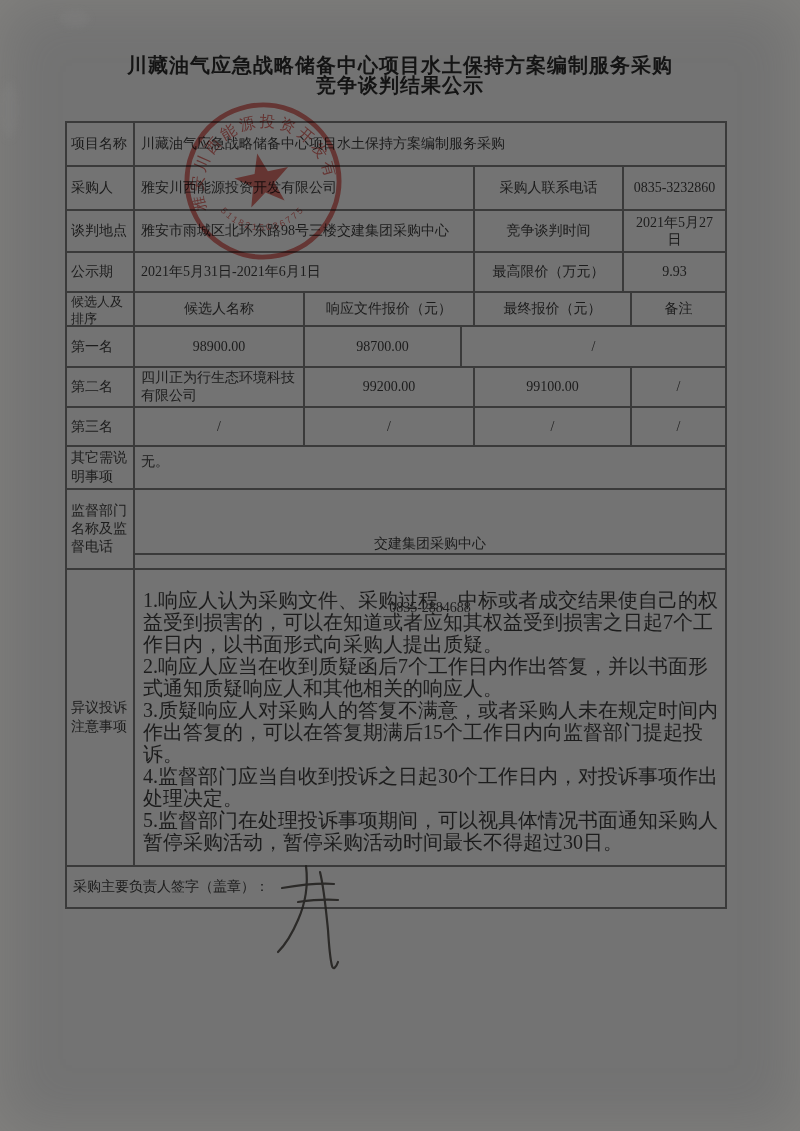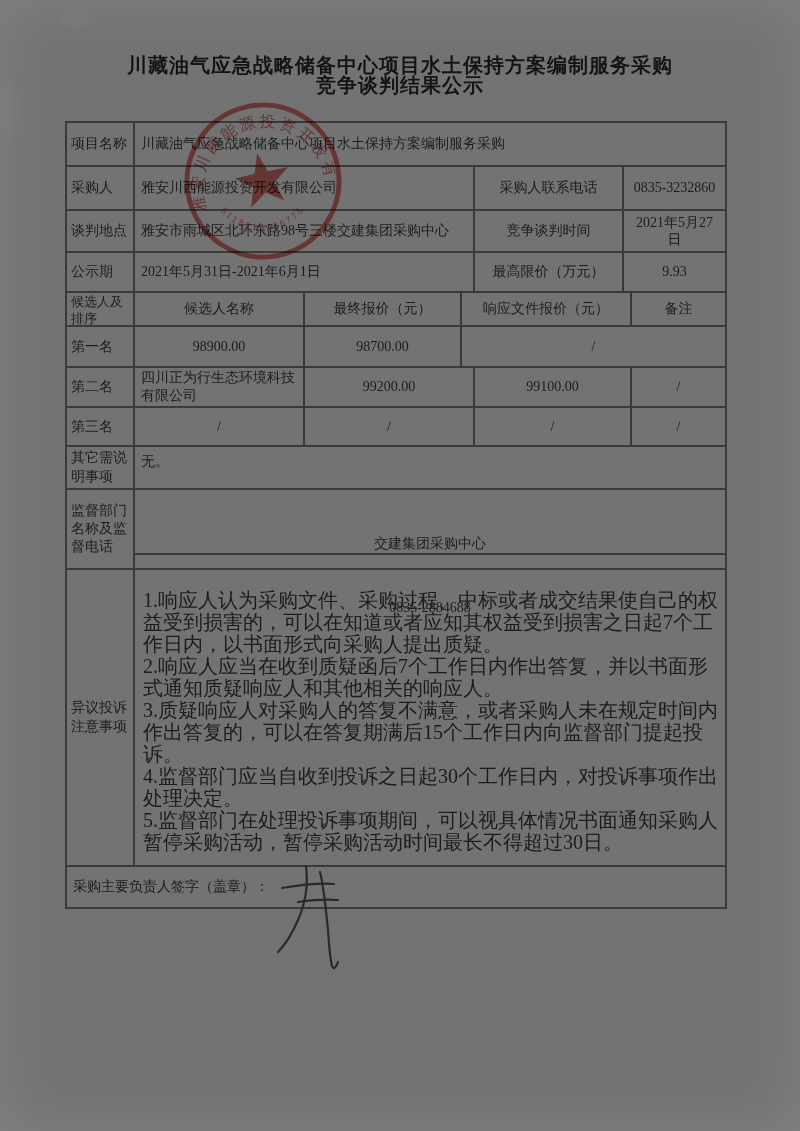--- a/index.html
+++ b/index.html
@@ -121,22 +121,22 @@
       <div class="cell w-main val-left">2021年5月31日-2021年6月1日</div>
       <div class="cell w-lab2 ctr">最高限价（万元）</div>
       <div class="cell w-val2 ctr grow">9.93</div>
     </div>
 
     <div class="trow h34">
       <div class="cell lab two-line" style="font-size:13px;">
         <span><span>候选人及</span><br><span>排序</span></span>
       </div>
       <div class="cell c-name ctr">候选人名称</div>
+      <div class="cell c-doc ctr">响应文件报价（元）</div>
       <div class="cell c-fin ctr">最终报价（元）</div>
-      <div class="cell c-doc ctr">响应文件报价（元）</div>
       <div class="cell c-rem ctr">备注</div>
     </div>
 
     <div class="trow h41">
       <div class="cell lab">第一名</div>
       <div class="cell c-doc ctr">98900.00</div>
       <div class="cell c-fin ctr">98700.00</div>
       <div class="cell c-rem ctr">/</div>
     </div>
 

